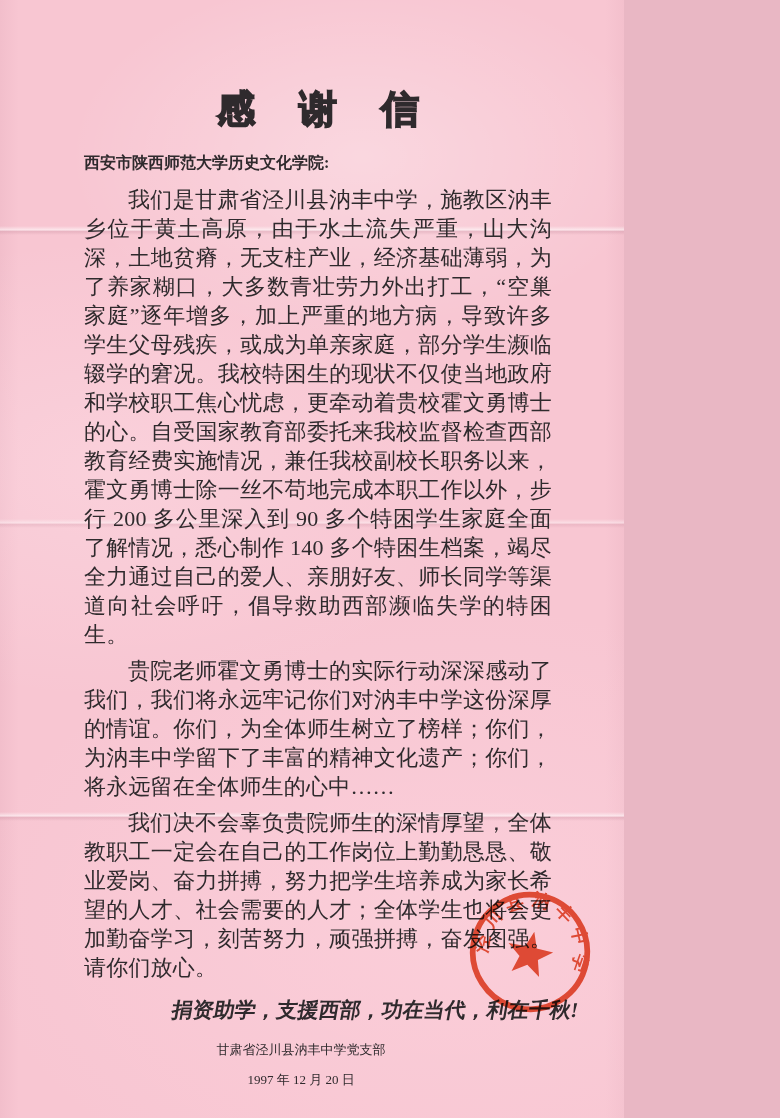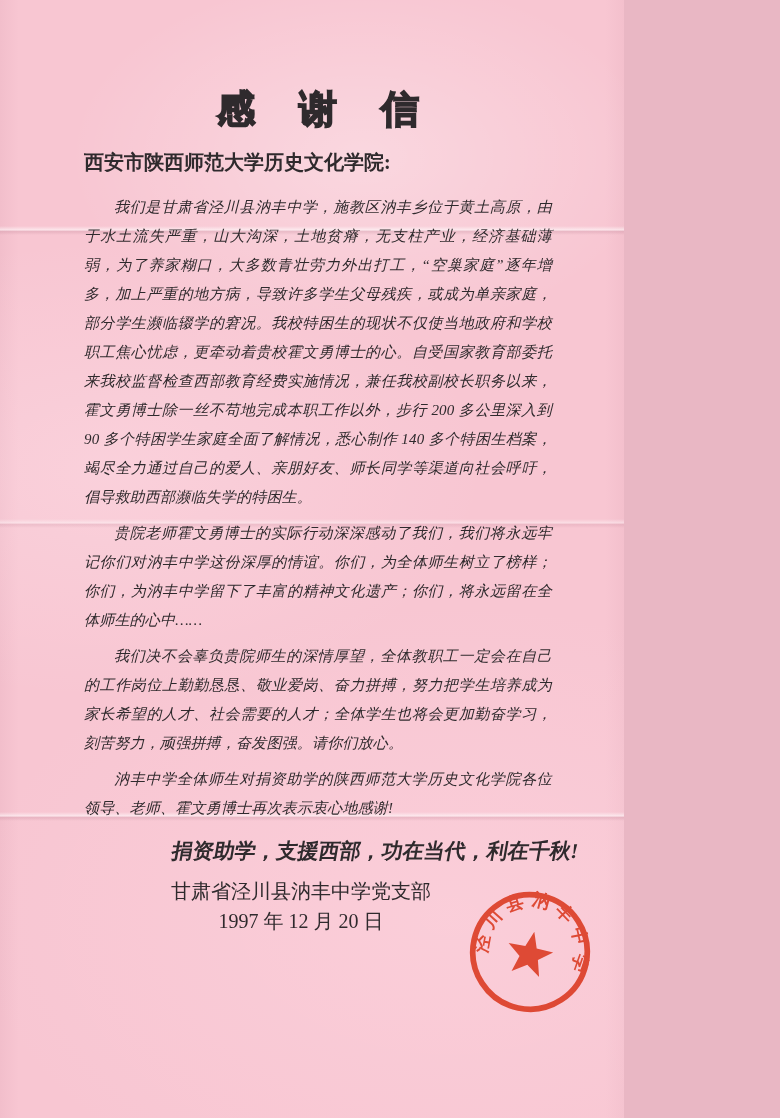--- a/index.html
+++ b/index.html
@@ -46,52 +46,51 @@
     padding-left:44px; 
     color:transparent;
     -webkit-text-stroke:1.7px var(--ink);
     line-height:1.15;
     white-space:nowrap;
   }
   @supports not (-webkit-text-stroke: 1px #000){
     .title{color:var(--ink);}
   }
   .salutation{
-    margin:16px 0 16px;
-    font-size:20px;
+    margin:16px 0 8px;
+    font-size:16px;
     font-weight:bold;
     line-height:29px;
   }
   .body-par{
     margin:0 0 3px;
-    font-size:15px;
+    font-size:22px;
     line-height:29px;
     text-align:justify;
     text-indent:2em;
     letter-spacing:0.2px;
-    font-style:italic;
   }
   .gap-sm{margin-top:7px;}
   .slogan{
     margin:13px 0 6px;
     padding-left:88px;
     font-size:21px;
     font-weight:bold;
     line-height:30px;
     white-space:nowrap;
   }
   .slogan .slant{
     display:inline-block;
     transform:skewX(-10deg);
   }
   .sign-block{
     margin:10px 86px 18px auto;
     width:330px;
     text-align:center;
-    font-size:20px;
+    font-size:13px;
     line-height:30px;
   }
   .sign-block p{margin:0;}
   .seal{
     position:absolute;
     left:452px;top:874px;
     width:156px;height:156px;
     mix-blend-mode:multiply;
     opacity:0.88;
     pointer-events:none;
@@ -115,21 +114,20 @@
 
   <div class="content">
 
     <h1 class="title">感谢信</h1>
 
     <p class="salutation">西安市陕西师范大学历史文化学院:</p>
 
     <p class="body-par">我们是甘肃省泾川县汭丰中学，施教区汭丰乡位于黄土高原，由于水土流失严重，山大沟深，土地贫瘠，无支柱产业，经济基础薄弱，为了养家糊口，大多数青壮劳力外出打工，“空巢家庭”逐年增多，加上严重的地方病，导致许多学生父母残疾，或成为单亲家庭，部分学生濒临辍学的窘况。我校特困生的现状不仅使当地政府和学校职工焦心忧虑，更牵动着贵校霍文勇博士的心。自受国家教育部委托来我校监督检查西部教育经费实施情况，兼任我校副校长职务以来，霍文勇博士除一丝不苟地完成本职工作以外，步行 200 多公里深入到 90 多个特困学生家庭全面了解情况，悉心制作 140 多个特困生档案，竭尽全力通过自己的爱人、亲朋好友、师长同学等渠道向社会呼吁，倡导救助西部濒临失学的特困生。</p>
     <p class="body-par gap-sm">贵院老师霍文勇博士的实际行动深深感动了我们，我们将永远牢记你们对汭丰中学这份深厚的情谊。你们，为全体师生树立了榜样；你们，为汭丰中学留下了丰富的精神文化遗产；你们，将永远留在全体师生的心中……</p>
     <p class="body-par gap-sm">我们决不会辜负贵院师生的深情厚望，全体教职工一定会在自己的工作岗位上勤勤恳恳、敬业爱岗、奋力拼搏，努力把学生培养成为家长希望的人才、社会需要的人才；全体学生也将会更加勤奋学习，刻苦努力，顽强拼搏，奋发图强。请你们放心。</p>
-    <p class="body-par gap-sm">汭丰中学全体师生对捐资助学的陕西师范大学历史文化学院各位领导、老师、霍文勇博士再次表示衷心地感谢!</p>
 
     <p class="slogan"><span class="slant">捐资助学，支援西部，功在当代，利在千秋!</span></p>
 
     <div class="sign-block">
       <p>甘肃省泾川县汭丰中学党支部</p>
       <p>1997 年 12 月 20 日</p>
     </div>
   </div>
 
   <svg class="seal" viewBox="0 0 150 150" aria-hidden="true">

